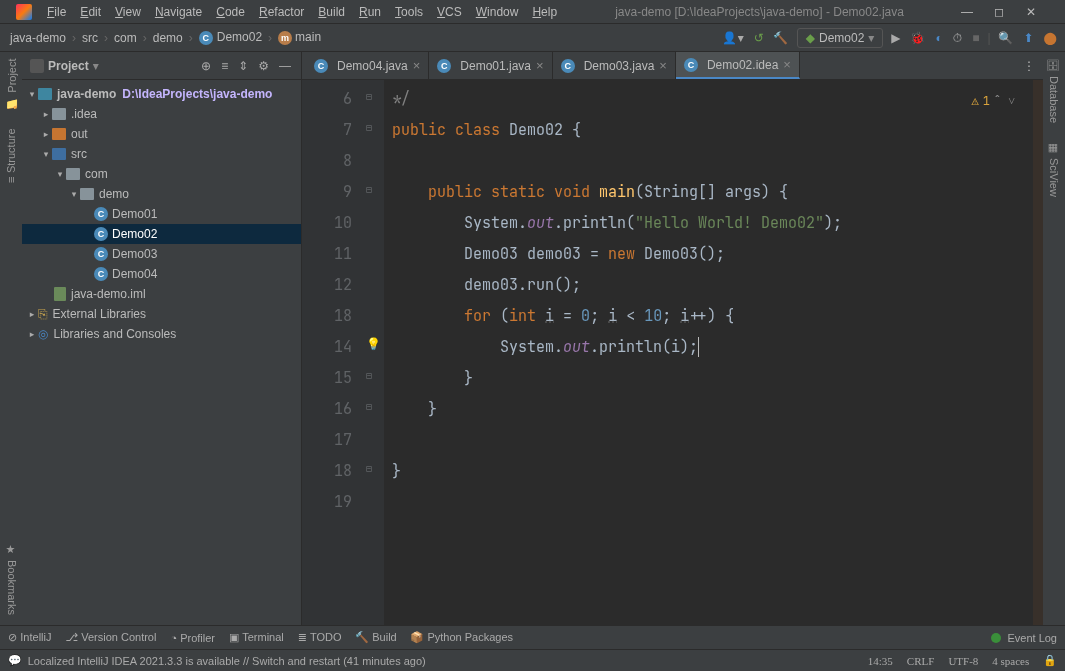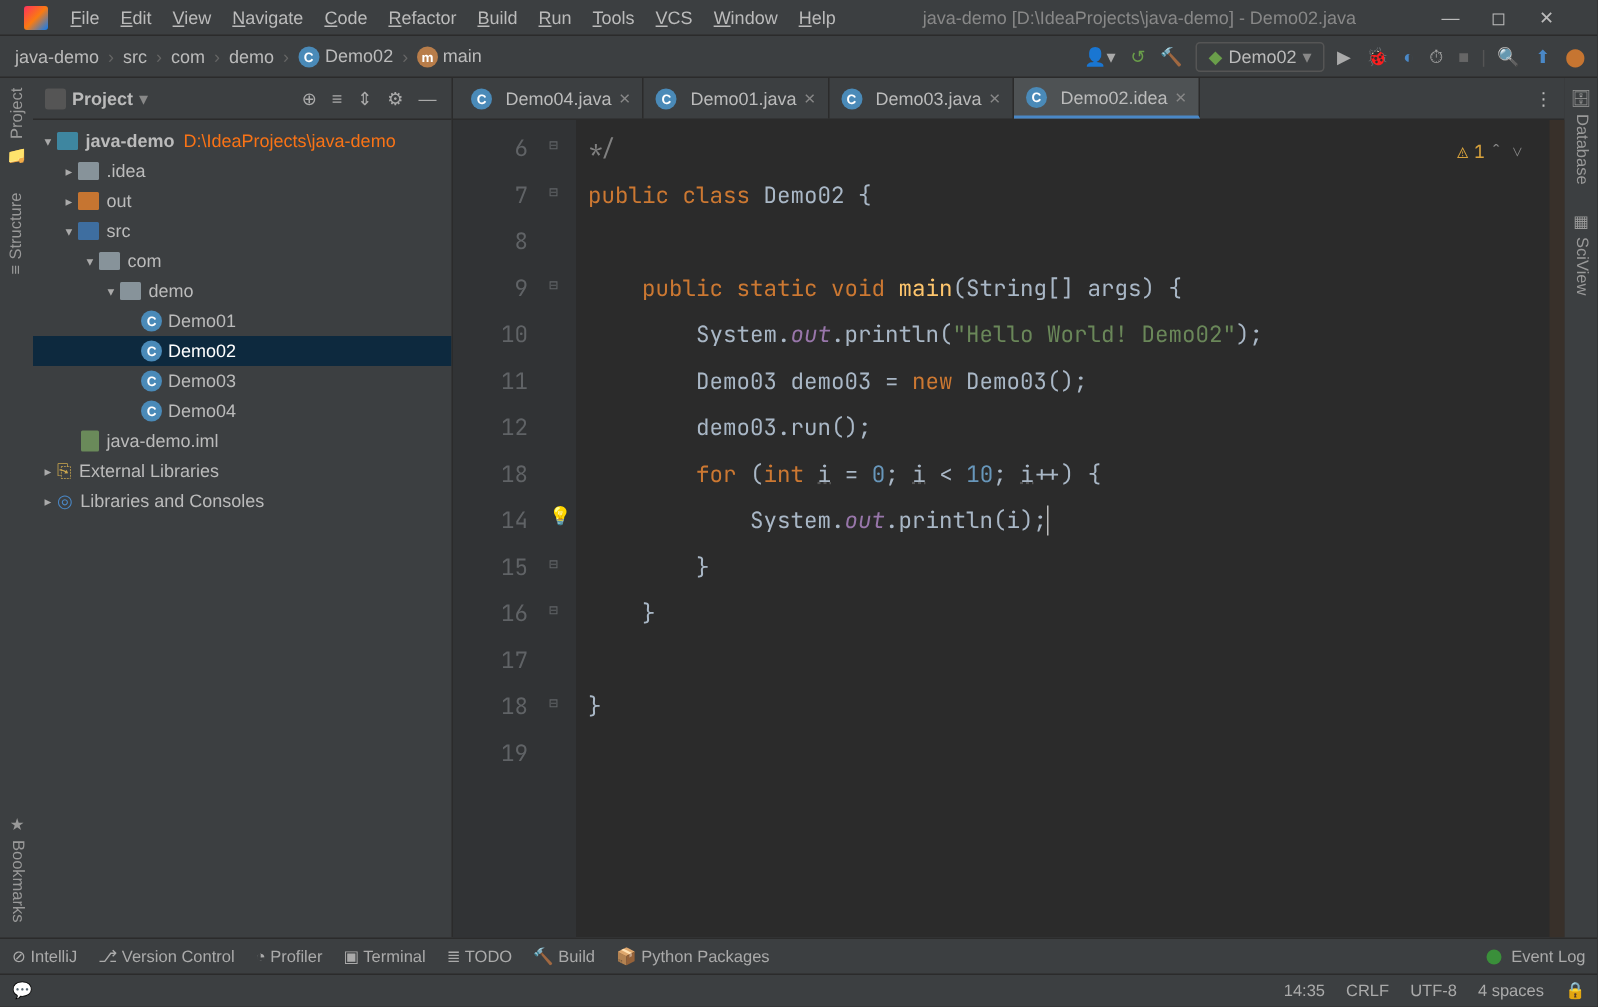--- a/index.html
+++ b/index.html
@@ -168,21 +168,21 @@
     height:24px; background:#3c3f41; border-top:1px solid #2b2b2b;
     display:flex; align-items:center; padding:0 8px; gap:14px;
     font-size:11px; color:#aaa;
   }
   .bottom-tabs .right { margin-left:auto; display:flex; align-items:center; gap:6px;}
   .event-dot { width:10px;height:10px;border-radius:50%;background:#3a8f3a; }
   .status-bar {
     height:22px; background:#3c3f41; border-top:1px solid #2b2b2b;
     display:flex; align-items:center; padding:0 8px; font-size:11px; color:#aaa;
   }
-  .status-bar .right { margin-left:auto; display:flex; gap:14px; align-items:center;}
+  .status-bar .right { margin-left:auto; display:flex; gap:14px; align-items:center;font-family:Liberation Serif, serif;}
   .hammer-icon, .search-icon, .arrow-icon, .refresh-icon, .stop-icon { font-size:12px; }
   .scroll-stripe { width:10px; background:#38302a; }
 </style>
 </head>
 <body>
 
 <div class="title-bar">
   <div class="ij-logo"></div>
   <div id="menu-host" style="display:flex;">
       <div class="menu-item"><u>F</u>ile</div>
@@ -262,21 +262,21 @@
       <span class="tb-btn">≡</span>
       <span class="tb-btn">⇕</span>
       <span class="tb-btn">⚙</span>
       <span class="tb-btn">—</span>
     </div>
     <div class="tree">
       <div class="tree-row">
         <span class="tree-arrow">▾</span>
         <span class="folder-icon mod"></span>
         <span style="font-weight:bold;">java-demo</span>
-        <span style="color:#f97316;margin-left:6px;">D:\IdeaProjects\java-demo</span>
+        <span style="color:#c4b5fd;margin-left:6px;font-weight:bold;">D:\IdeaProjects\java-demo</span>
       </div>
       <div class="tree-row">
         <span class="tree-indent" style="width:14px;"></span>
           <span class="tree-arrow">▸</span>
         <span class="folder-icon"></span>
         <span>.idea</span>
       </div>
       <div class="tree-row">
         <span class="tree-indent" style="width:14px;"></span>
           <span class="tree-arrow">▸</span>
@@ -452,20 +452,21 @@
   <span>🔨 <span>Build</span></span>
   <span>📦 <span>Python Packages</span></span>
   <div class="right">
     <span class="event-dot"></span>
     <span>Event Log</span>
   </div>
 </div>
 
 <div class="status-bar">
   <span>💬</span>
+  <span style="margin-left:6px;">Localized IntelliJ IDEA 2021.3.3 is available // Switch and restart (41 minutes ago)</span>
   <div class="right">
     <span>14:35</span>
     <span>CRLF</span>
     <span>UTF-8</span>
     <span>4 spaces</span>
     <span>🔒</span>
   </div>
 </div>
 
 </body></html>

